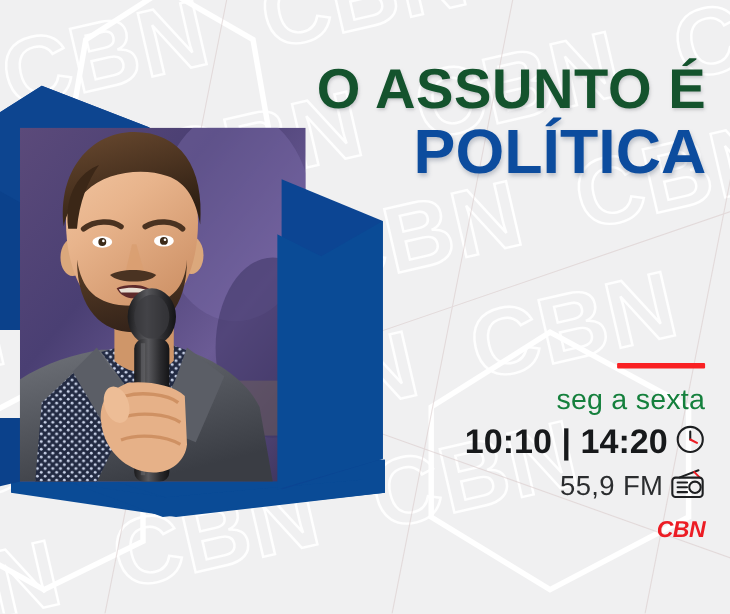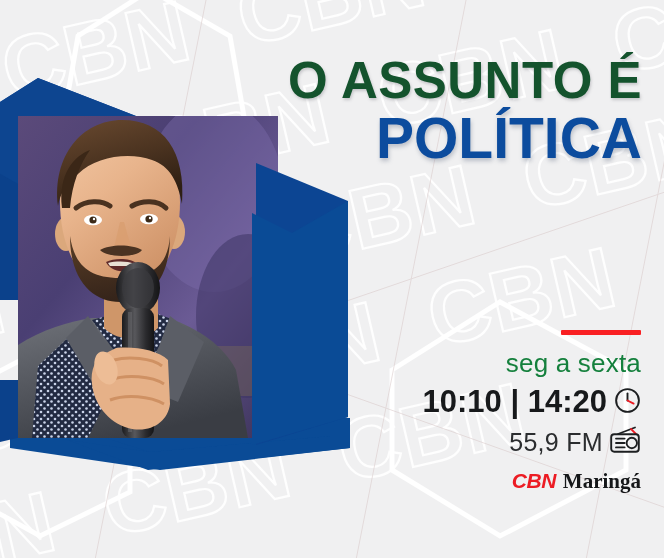--- a/index.html
+++ b/index.html
@@ -435,17 +435,16 @@
           <circle cx="22.8" cy="17" r="5.2" fill="none" stroke="#1d1f21" stroke-width="1.9"></circle>
           <line x1="7" y1="12.6" x2="15.6" y2="12.6" stroke="#1d1f21" stroke-width="1.9" stroke-linecap="round"></line>
           <line x1="7" y1="17" x2="15.6" y2="17" stroke="#1d1f21" stroke-width="1.9" stroke-linecap="round"></line>
           <line x1="7" y1="21.4" x2="15.6" y2="21.4" stroke="#1d1f21" stroke-width="1.9" stroke-linecap="round"></line>
         </svg>
       </span>
     </div>
 
     <div class="brand-row">
       <span class="brand-cbn">CBN</span>
-      <span class="brand-city">Maringá</span>
     </div>
   </div>
 
 </div>
 
 </body></html>

